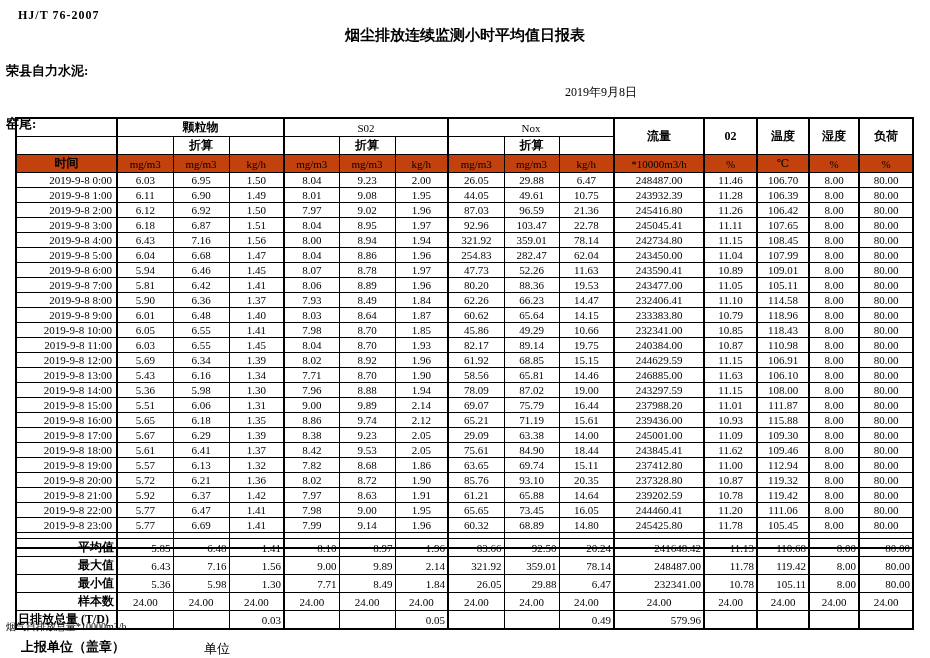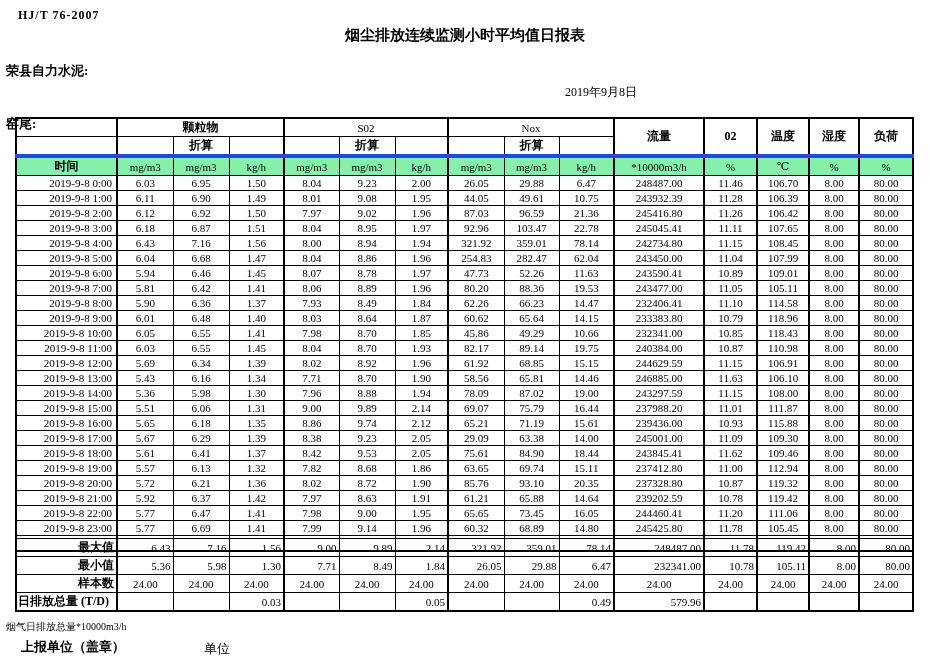--- a/index.html
+++ b/index.html
@@ -16,21 +16,21 @@
   table { border-collapse:collapse; table-layout:fixed; width:897px; }
   .main-tbl    { position:absolute; left:15px; top:117px; border:2px solid #000; }
   .summary-tbl { position:absolute; left:15px; top:538px; border:2px solid #000; border-top:1px solid #000; }
 
   td, th { border:1px solid #000; height:15px; font-size:11px; font-weight:normal;
            white-space:nowrap; overflow:hidden; padding:0; text-align:center; vertical-align:middle; }
   .bL { border-left:2px solid #000; }
   tr.h1 td, tr.h1 th, tr.h2 td, tr.h2 th { height:14px; }
   tr.h1 th, tr.h2 th { font-size:12px; font-weight:bold; }
   tr.h1 th.lat { font-weight:normal; font-size:11px; }
-  tr.units td { background:#86efac; border-top:4px solid #1d4ed8; }
+  tr.units td { background:#c2410c; border-top:1px solid #1d4ed8; }
   tr.units td.timehead { font-size:12px; font-weight:bold; }
 
   td.time { text-align:right; padding-right:4px; }
   td.lbl  { text-align:right; padding-right:2px; font-size:12px; font-weight:bold; }
   td.lbl-left { text-align:left; padding-left:1px; font-size:12px; font-weight:bold; }
   td.r { text-align:right; padding-right:2px; }
   td.c { text-align:center; }
 
   .foot-note { position:absolute; left:6px;  top:620px; font-size:10px; font-weight:normal; }
   .foot-org  { position:absolute; left:21px;  top:638px; font-size:13px; font-weight:bold; }
@@ -549,20 +549,37 @@
         <col style="width:55px">
         <col style="width:55px">
       <col style="width:90px">
         <col style="width:53px">
         <col style="width:52px">
         <col style="width:50px">
         <col style="width:54px">
     </colgroup>
     <tbody id="summary-body">
         <tr>
+          <td class="lbl">平均值</td>
+          <td class="r bL">5.85</td>
+          <td class="r">6.48</td>
+          <td class="r">1.41</td>
+          <td class="r bL">8.10</td>
+          <td class="r">8.97</td>
+          <td class="r">1.96</td>
+          <td class="r bL">83.66</td>
+          <td class="r">92.50</td>
+          <td class="r">20.24</td>
+          <td class="r bL">241648.42</td>
+          <td class="r bL">11.13</td>
+          <td class="r bL">110.68</td>
+          <td class="r bL">8.00</td>
+          <td class="r bL">80.00</td>
+        </tr>
+        <tr>
           <td class="lbl">最大值</td>
           <td class="r bL">6.43</td>
           <td class="r">7.16</td>
           <td class="r">1.56</td>
           <td class="r bL">9.00</td>
           <td class="r">9.89</td>
           <td class="r">2.14</td>
           <td class="r bL">321.92</td>
           <td class="r">359.01</td>
           <td class="r">78.14</td>

